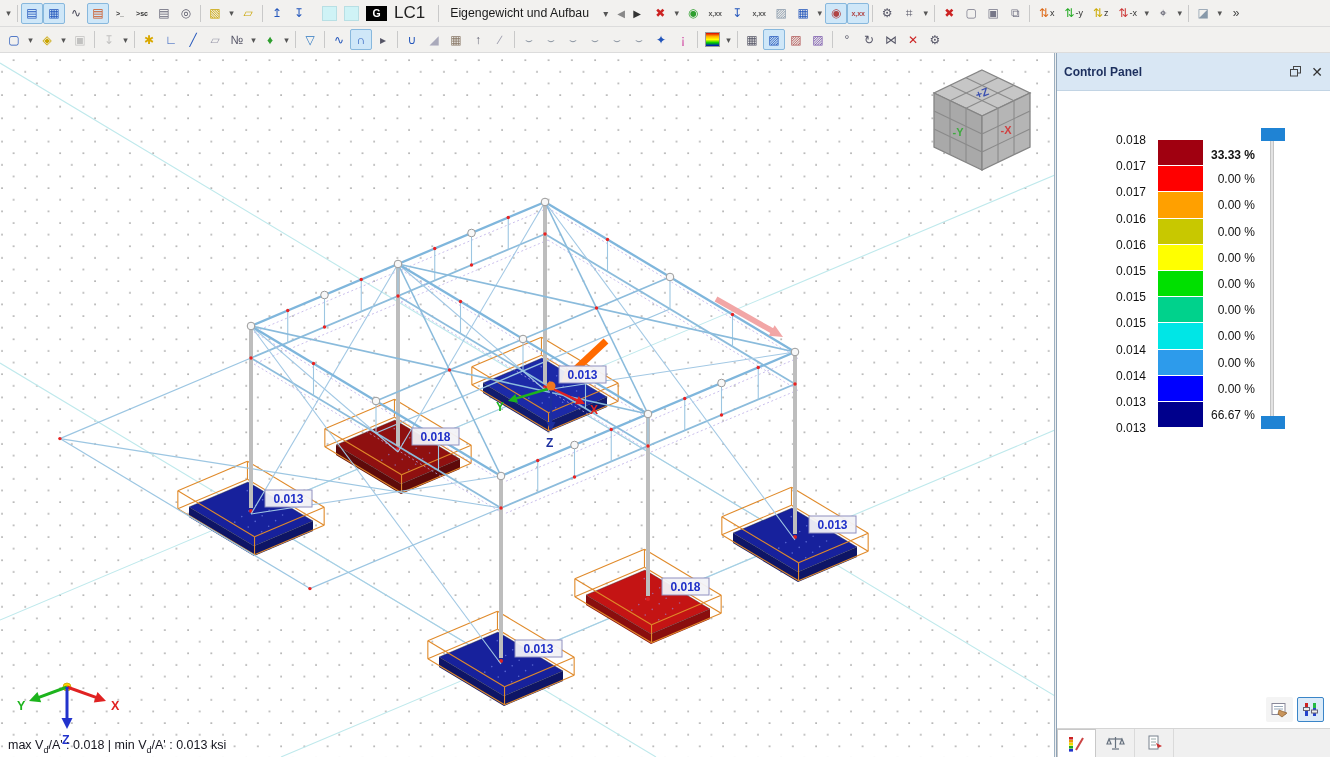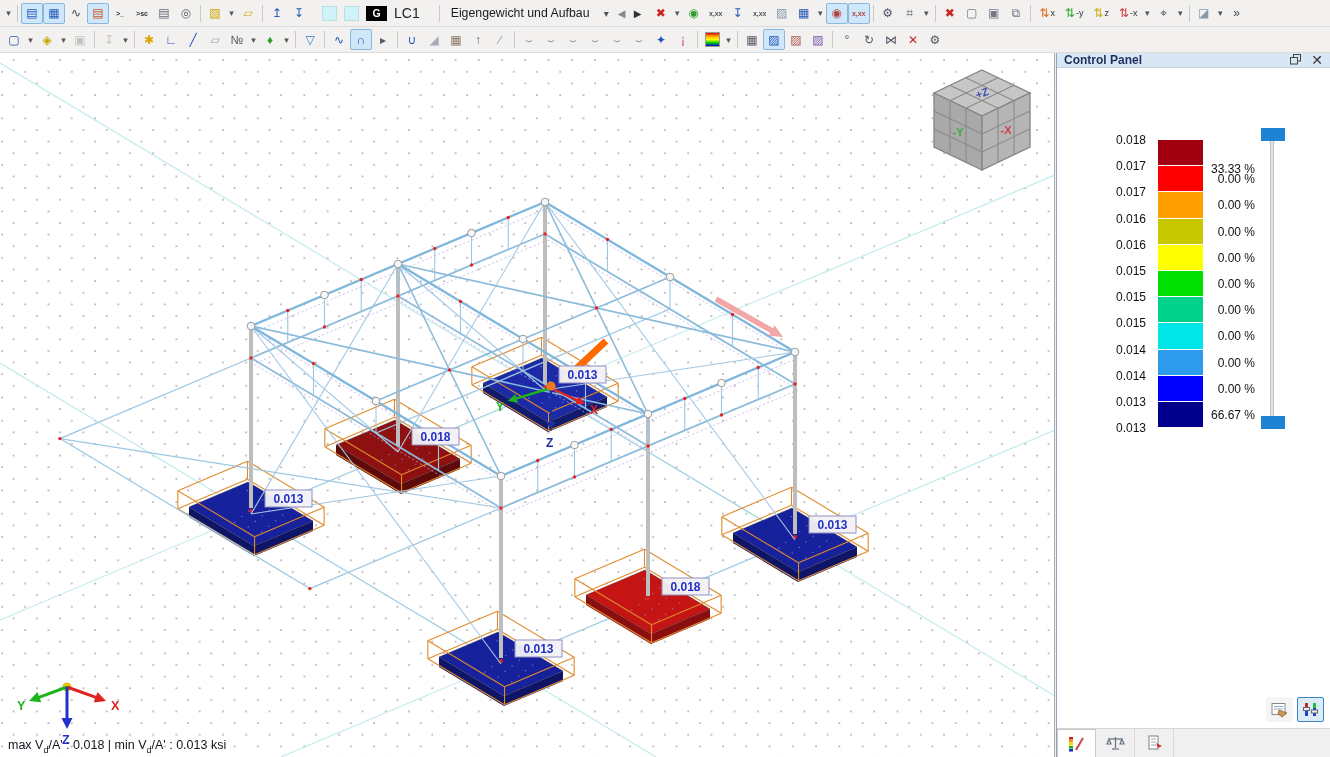--- a/index.html
+++ b/index.html
@@ -24,41 +24,41 @@
   .tb-sep { width:1px; height:17px; background:#c9c9c9; margin:0 3px; flex:0 0 auto; }
   .tb-gap { width:8px; flex:0 0 auto; }
   .tb-swatch { width:15px; height:15px; background:#cff3f6; border:1px solid #b8dfe4; margin:0 2px; flex:0 0 auto; }
   .tb-grad { width:15px; height:15px; border:1px solid #999;
              background:linear-gradient(180deg,#d00,#fa0,#ff0,#0c0,#00c); flex:0 0 auto; }
 
   
   .lc-cluster { display:flex; align-items:center; height:100%; margin:0 4px; flex:0 0 auto; }
   .lc-g { background:#000; color:#fff; font-size:10.5px; font-weight:bold; width:21px; height:15px;
           display:flex; align-items:center; justify-content:center; margin-right:7px; }
-  .lc-name { font-size:14px; color:#222; margin-right:19px; }
+  .lc-name { font-size:17px; color:#222; margin-right:13px; }
   .lc-vsep { width:1px; height:17px; background:#c9c9c9; margin-right:6px; }
   .lc-combo { width:168px; height:21px; display:flex; align-items:center; justify-content:space-between;
               font-size:12.3px; color:#1a1a1a; padding:0 5px; }
   .lc-combo .chev { color:#555; font-size:10px; }
   .lc-nav { width:16px; height:20px; border:none; background:transparent; font-size:10px; color:#333;
             display:flex; align-items:center; justify-content:center; }
   .lc-nav.prevdim { color:#888; }
 
   
   .viewport { position:absolute; left:0; top:53px; width:1055px; height:704px; background:#fff;
               border-right:1px solid #9db0c0; overflow:hidden; }
   #scene { position:absolute; left:0; top:0; }
   .vp-title { position:absolute; left:12px; top:5px; font-size:12.5px; color:#15151f; line-height:17px; z-index:5; }
   .vp-status { position:absolute; left:8px; bottom:3px; font-size:12.5px; color:#15151f; z-index:5; }
   .vp-title sub, .vp-status sub { font-size:9px; }
 
   
   .panel { position:absolute; left:1056px; top:53px; width:274px; height:704px; background:#fff;
            border-left:1px solid #8fa4b8; }
-  .panel-titlebar { height:15px; background:#d9e7f4; border-bottom:1px solid #c2d4e4; display:flex;
+  .panel-titlebar { height:38px; background:#d9e7f4; border-bottom:1px solid #c2d4e4; display:flex;
                     align-items:center; padding:0 7px; }
   .panel-title { font-size:12px; font-weight:bold; color:#1c2f5e; flex:1; }
   .pt-icons { display:flex; align-items:center; gap:10px; color:#444; }
   .pt-icons .x { font-size:14px; line-height:14px; color:#333; }
   .panel-body { position:absolute; top:22px; left:0; right:0; bottom:0; }
   .panel-header { padding:9px 4px 4px 4px; font-size:12.3px; color:#111; text-align:center;
                   white-space:nowrap; }
   .legend { position:absolute; left:0; top:65px; width:274px; height:310px; }
   .lg-val { position:absolute; left:0; width:89px; text-align:right; font-size:12px; color:#111; height:14px; }
   .lg-box { position:absolute; left:101px; width:45px; border-bottom:1px solid #fff; }
@@ -848,21 +848,21 @@
           <div class="lg-val" style="top: 71.6px;">0.016</div>
           <div class="lg-val" style="top: 97.8px;">0.016</div>
           <div class="lg-val" style="top: 124px;">0.015</div>
           <div class="lg-val" style="top: 150.2px;">0.015</div>
           <div class="lg-val" style="top: 176.4px;">0.015</div>
           <div class="lg-val" style="top: 202.6px;">0.014</div>
           <div class="lg-val" style="top: 228.8px;">0.014</div>
           <div class="lg-val" style="top: 255px;">0.013</div>
           <div class="lg-val" style="top: 281.2px;">0.013</div>
           <div class="lg-box" style="top: 0px; height: 26.2px; background: rgb(160, 0, 16);"></div>
-          <div class="lg-pct" style="top: 22px;">33.33 %</div>
+          <div class="lg-pct" style="top: 8px; font-weight: bold;">33.33 %</div>
           <div class="lg-box" style="top: 26.2px; height: 26.2px; background: rgb(255, 0, 0);"></div>
           <div class="lg-pct" style="top: 32.2px;">0.00 %</div>
           <div class="lg-box" style="top: 52.4px; height: 26.2px; background: rgb(255, 160, 0);"></div>
           <div class="lg-pct" style="top: 58.4px;">0.00 %</div>
           <div class="lg-box" style="top: 78.6px; height: 26.2px; background: rgb(200, 200, 0);"></div>
           <div class="lg-pct" style="top: 84.6px;">0.00 %</div>
           <div class="lg-box" style="top: 104.8px; height: 26.2px; background: rgb(255, 255, 0);"></div>
           <div class="lg-pct" style="top: 110.8px;">0.00 %</div>
           <div class="lg-box" style="top: 131px; height: 26.2px; background: rgb(0, 224, 0);"></div>
           <div class="lg-pct" style="top: 137px;">0.00 %</div>

